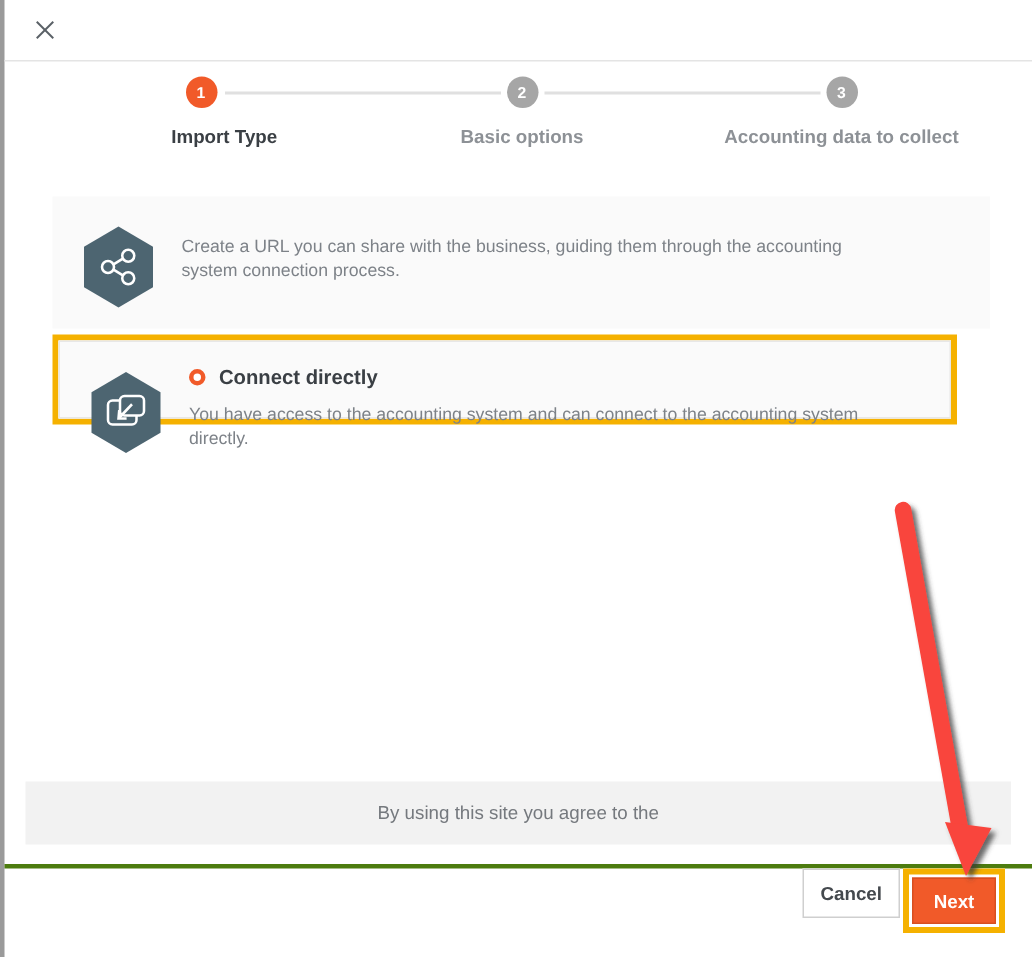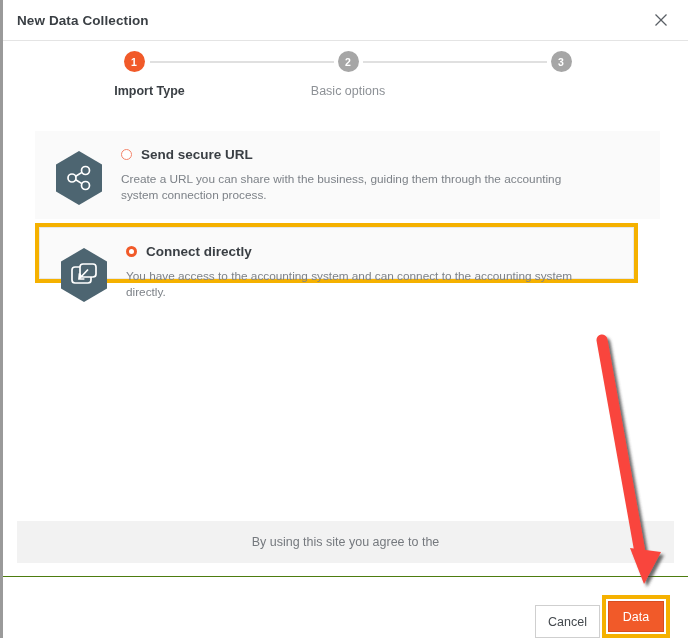--- a/index.html
+++ b/index.html
@@ -82,20 +82,21 @@
     color: #ffffff;
     z-index: 2;
     position: relative;
   }
   .step-circle.active { background: #f15a29; }
   .step-circle.inactive { background: #a6a6a6; }
   .step-label {
     margin-top: 12px;
     font-size: 12.5px;
     white-space: nowrap;
+    font-weight: bold;
   }
   .step-label.active { color: #3a3f44; font-weight: bold; margin-left: 31px; }
   .step-label.inactive { color: #8d9196; }
   .step-line {
     position: absolute;
     height: 2px;
     background: #e0e0e0;
     top: 20px;
     z-index: 1;
   }
@@ -198,28 +199,29 @@
     text-decoration: underline;
     font-size: 14px;
     margin-left: 5px;
     cursor: pointer;
   }
 
   
   .dlg-footer {
     height: 62px;
     min-height: 62px;
-    border-top: 1px solid #4d7c0f;
+    border-top: 3px solid #4d7c0f;
     margin-top: 13px;
     display: flex;
-    align-items: flex-end;
+    align-items: flex-start;
     justify-content: flex-end;
     padding-right: 18px;
     box-sizing: border-box;
     gap: 0px;
+    font-weight: bold;
   }
   .btn-cancel {
     width: 63px;
     height: 31px;
     background: #ffffff;
     border: 1px solid #cfcfcf;
     color: #44494e;
     font-size: 12.5px;
     display: flex;
     align-items: center;
@@ -257,21 +259,20 @@
     pointer-events: none;
     z-index: 50;
   }
 </style>
 </head>
 <body>
 
 <div id="dialog">
 
   <div class="dlg-header">
-    <div class="dlg-title">New Data Collection</div>
     <div class="close-btn">
       <svg width="16" height="16" viewBox="0 0 16 16">
         <line x1="2.5" y1="2.5" x2="13.5" y2="13.5" stroke="#5a6066" stroke-width="1.3"></line>
         <line x1="13.5" y1="2.5" x2="2.5" y2="13.5" stroke="#5a6066" stroke-width="1.3"></line>
       </svg>
     </div>
   </div>
 
   <div class="stepper">
     <div class="step-line" style="left:147px; width:184px;"></div>
@@ -282,43 +283,40 @@
       <div class="step-label active">Import Type</div>
     </div>
 
     <div class="step" style="left:225px;">
       <div class="step-circle inactive">2</div>
       <div class="step-label inactive">Basic options</div>
     </div>
 
     <div class="step" style="left:438px;">
       <div class="step-circle inactive">3</div>
+      <div class="step-label inactive">Accounting data to collect</div>
     </div>
   </div>
 
   <div class="dlg-body">
 
     <div class="option-card plain">
       <div class="opt-icon">
         <svg width="54" height="58" viewBox="0 0 54 58">
           <polygon points="27,2 50,15.5 50,42.5 27,56 4,42.5 4,15.5" fill="#4d6571"></polygon>
           <g stroke="#ffffff" stroke-width="1.7" fill="none">
             <circle cx="33.5" cy="21.5" r="4"></circle>
             <circle cx="33.5" cy="36.5" r="4"></circle>
             <circle cx="20" cy="29" r="4"></circle>
             <line x1="23.7" y1="27.2" x2="29.9" y2="23.4"></line>
             <line x1="23.7" y1="30.8" x2="29.9" y2="34.6"></line>
           </g>
         </svg>
       </div>
       <div class="opt-text">
-        <div class="opt-head">
-          <span class="radio off"></span>
-          <span class="opt-title">Send secure URL</span>
-        </div>
         <div class="opt-desc">Create a URL you can share with the business, guiding them through the accounting system connection process.</div>
       </div>
     </div>
 
     <div class="option-wrap-selected">
       <div class="option-card inner">
         <div class="opt-icon">
           <svg width="54" height="58" viewBox="0 0 54 58">
             <polygon points="27,2 50,15.5 50,42.5 27,56 4,42.5 4,15.5" fill="#4d6571"></polygon>
             <g stroke="#ffffff" stroke-width="1.7" fill="none">
@@ -341,21 +339,21 @@
 
   </div>
 
   <div class="terms-bar">
     <span>By using this site you agree to the</span>
   </div>
 
   <div class="dlg-footer">
     <div class="btn-cancel">Cancel</div>
     <div class="next-highlight">
-      <div class="btn-next">Data</div>
+      <div class="btn-next">Next</div>
     </div>
   </div>
 
 </div>
 
 <svg class="arrow-overlay" viewBox="0 0 688 638">
   <defs>
     <filter id="arrShadow" x="-50%" y="-50%" width="200%" height="200%">
       <feDropShadow dx="3" dy="3" stdDeviation="1.6" flood-color="#3a3a3a" flood-opacity="0.75"></feDropShadow>
     </filter>

